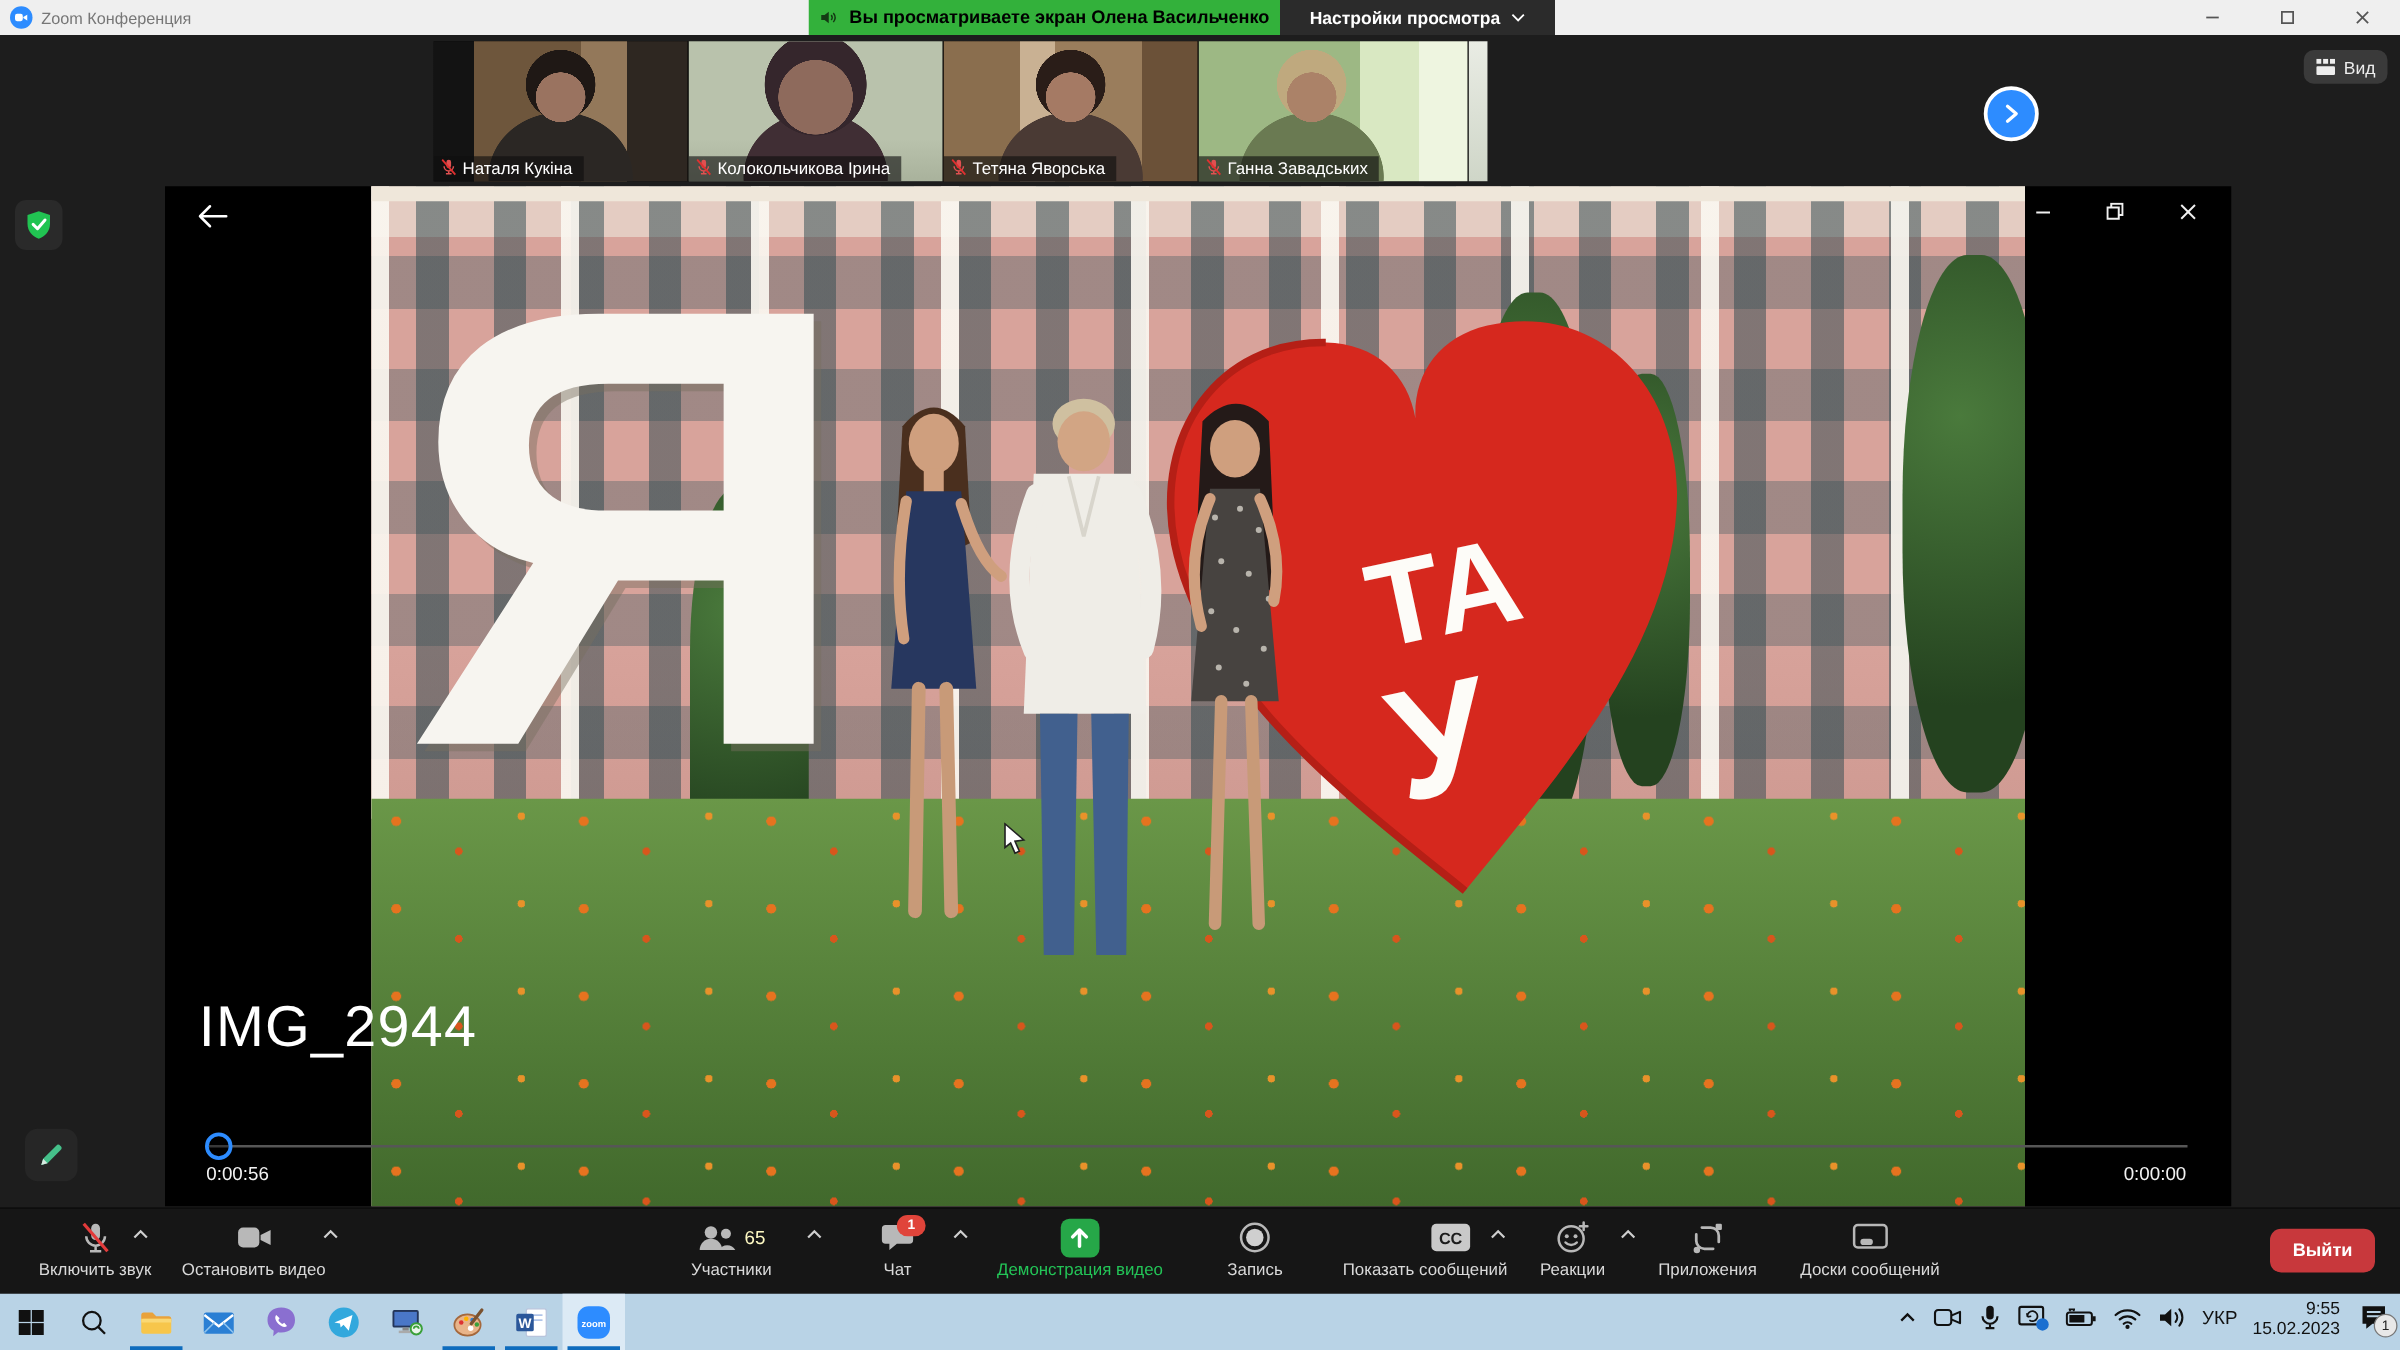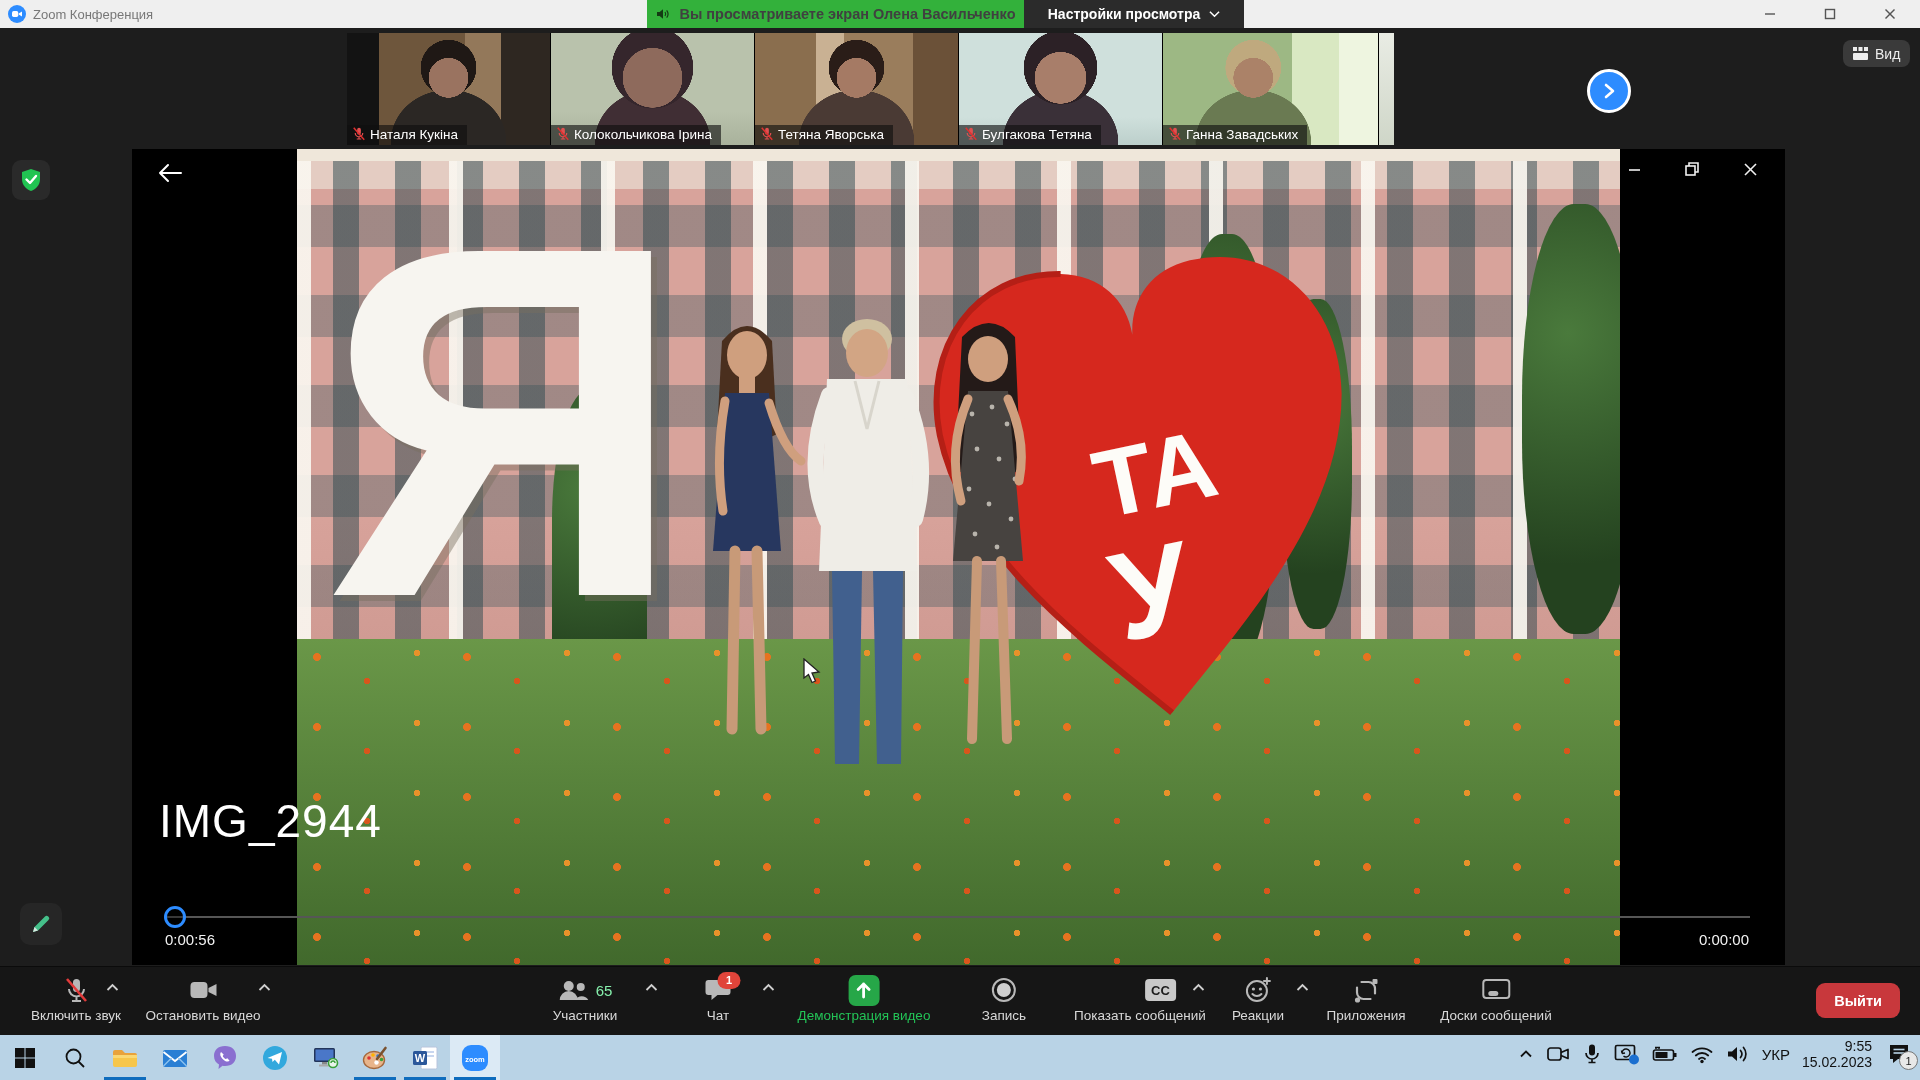--- a/index.html
+++ b/index.html
@@ -6,21 +6,21 @@
   .screen{position:relative;width:1920px;height:1080px;overflow:hidden;
     font-family:"Liberation Sans",sans-serif;background:#1d1d1d;-webkit-font-smoothing:antialiased;}
   svg{display:block;}
 
   
   .titlebar{position:absolute;top:0;left:0;right:0;height:28px;background:#efefef;}
   .tb-left{position:absolute;left:8px;top:0;height:28px;display:flex;align-items:center;gap:7px;}
   .zoom-logo{width:18px;height:18px;border-radius:50%;background:#2d8cff;display:flex;align-items:center;justify-content:center;}
   .app-title{font-size:13px;color:#777;}
   .banner{position:absolute;left:647px;top:0;width:377px;height:28px;background:#33b13b;
-    display:flex;align-items:center;justify-content:center;gap:8px;font-size:14.5px;font-weight:bold;color:#404040;}
+    display:flex;align-items:center;justify-content:center;gap:8px;font-size:14.5px;font-weight:bold;color:#000000;}
   .view-settings{position:absolute;left:1024px;top:0;width:220px;height:28px;background:#2b2b2b;
     display:flex;align-items:center;justify-content:center;gap:9px;color:#fff;font-size:14px;font-weight:bold;cursor:pointer;}
   .win-btns{position:absolute;right:0;top:0;height:28px;display:flex;}
   .win-btn{width:60px;height:28px;display:flex;align-items:center;justify-content:center;}
   .win-btn svg{stroke:#555;stroke-width:1.4;fill:none;}
 
   
   .strip{position:absolute;left:347px;top:33px;height:112px;display:flex;gap:1px;background:#000;}
   .tile{position:relative;width:203px;height:112px;overflow:hidden;flex:none;}
   .tile::before{content:"";position:absolute;inset:0;background:
@@ -91,21 +91,21 @@
   .time{position:absolute;top:782px;font-size:15px;color:#f2f2f2;}
   .time-left{left:33px;}
   .time-right{right:36px;}
 
   
   .toolbar{position:absolute;left:0;right:0;bottom:45px;height:68px;background:#161616;border-top:1px solid #0b0b0b;}
   .ctrl{position:absolute;top:7px;transform:translateX(-50%);display:flex;flex-direction:column;align-items:center;cursor:pointer;}
   .ctrl .ic{height:32px;display:flex;align-items:center;justify-content:center;gap:6px;}
   .ctrl .lbl{margin-top:2px;font-size:13.5px;color:#d9d9d9;white-space:nowrap;}
   .ctrl .lbl.green{color:#23c457;}
-  .count{font-size:15px;color:#86efac;}
+  .count{font-size:15px;color:#fef9c3;}
   .chev{position:absolute;top:16px;cursor:pointer;}
   .badge{position:absolute;top:-6px;right:-9px;min-width:17px;height:17px;border-radius:9px;background:#e0443a;
     color:#fff;font-size:11px;font-weight:bold;display:flex;align-items:center;justify-content:center;padding:0 3px;}
   .iconwrap{position:relative;}
   .share-sq{width:31px;height:31px;border-radius:7px;background:#26a748;display:flex;align-items:center;justify-content:center;}
   .cc-box{width:31px;height:22px;border-radius:4px;background:#c9c9c9;color:#1c1c1c;font-weight:bold;
     font-size:13px;display:flex;align-items:center;justify-content:center;margin-left:41px;}
   .leave-btn{position:absolute;right:20px;top:16px;height:35px;padding:0 18px;border-radius:9px;background:#c8383c;
     color:#fff;font-size:14.5px;font-weight:bold;display:flex;align-items:center;cursor:pointer;}
 
@@ -192,30 +192,20 @@
       </div>
     </div>
     <div class="tile t3">
       <div class="chip">
         <svg width="12" height="15" viewBox="0 0 16 20">
             <rect x="5.5" y="1" width="5" height="9" rx="2.5" fill="#e05050"></rect>
             <path d="M3 8 a5 5 0 0 0 10 0 M8 13 v3 M5 16 h6" stroke="#e05050" stroke-width="1.6" fill="none"></path>
             <line x1="1" y1="1" x2="15" y2="17" stroke="#e03030" stroke-width="2"></line>
           </svg>
         <span>Тетяна Яворська</span>
-      </div>
-    </div>
-    <div class="tile t4">
-      <div class="chip">
-        <svg width="12" height="15" viewBox="0 0 16 20">
-            <rect x="5.5" y="1" width="5" height="9" rx="2.5" fill="#e05050"></rect>
-            <path d="M3 8 a5 5 0 0 0 10 0 M8 13 v3 M5 16 h6" stroke="#e05050" stroke-width="1.6" fill="none"></path>
-            <line x1="1" y1="1" x2="15" y2="17" stroke="#e03030" stroke-width="2"></line>
-          </svg>
-        <span>Булгакова Тетяна</span>
       </div>
     </div>
     <div class="tile t6">
       <div class="chip">
         <svg width="12" height="15" viewBox="0 0 16 20">
             <rect x="5.5" y="1" width="5" height="9" rx="2.5" fill="#e05050"></rect>
             <path d="M3 8 a5 5 0 0 0 10 0 M8 13 v3 M5 16 h6" stroke="#e05050" stroke-width="1.6" fill="none"></path>
             <line x1="1" y1="1" x2="15" y2="17" stroke="#e03030" stroke-width="2"></line>
           </svg>
         <span>Ганна Завадських</span>

